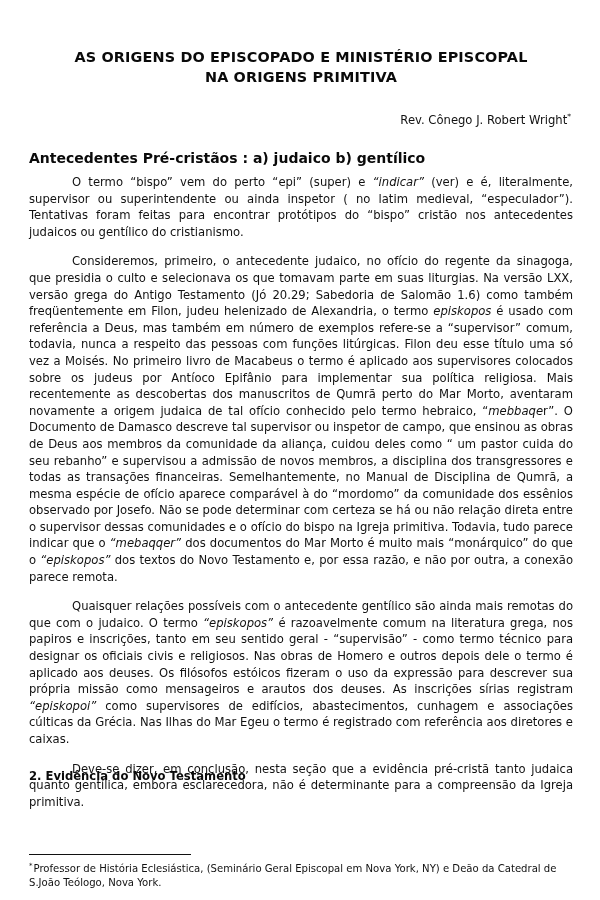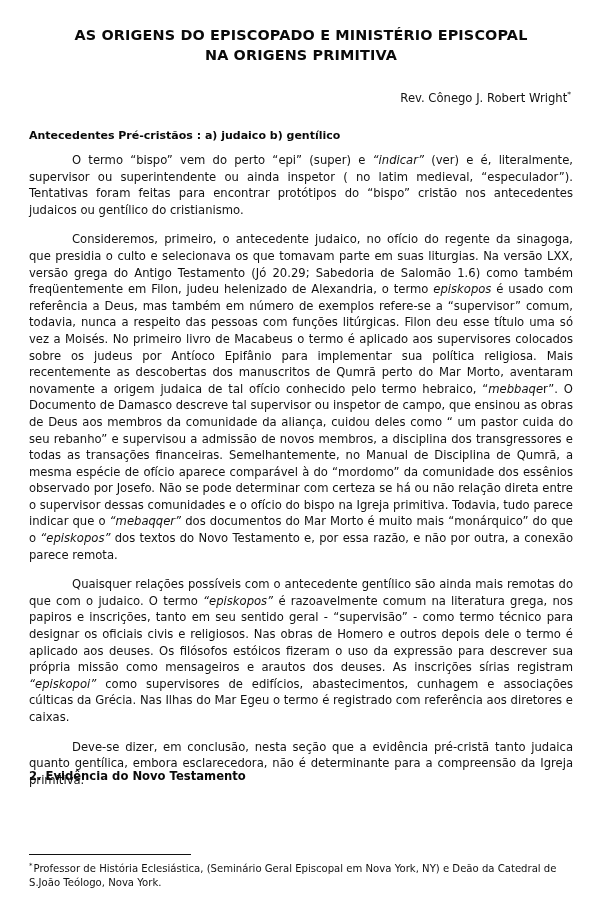--- a/index.html
+++ b/index.html
@@ -20,21 +20,21 @@
     position: relative;
     width: 600px;
     height: 900px;
     box-sizing: border-box;
     padding: 0 27px 0 29px;
     background: #ffffff;
   }
 
   
   .title-block {
-    padding-top: 25px;
+    padding-top: 47px;
     text-align: center;
   }
   .doc-title {
     font-family: "DejaVu Sans", "Liberation Sans", sans-serif;
     font-weight: bold;
     font-size: 14.4px;
     line-height: 20px;
     letter-spacing: 0.15px;
     margin: 0;
     color: #0a0a0a;
@@ -56,21 +56,21 @@
     vertical-align: super;
     line-height: 0;
   }
 
   
   .body-content {
     margin-top: 22px;
   }
   .section-heading {
     font-weight: bold;
-    font-size: 11px;
+    font-size: 14px;
     line-height: 16px;
     margin: 0 0 8px 0;
     color: #0a0a0a;
   }
   p.para {
     margin: 0 0 13px 0;
     font-size: 11.6px;
     line-height: 16.6px;
     text-align: justify;
     text-indent: 43px;

